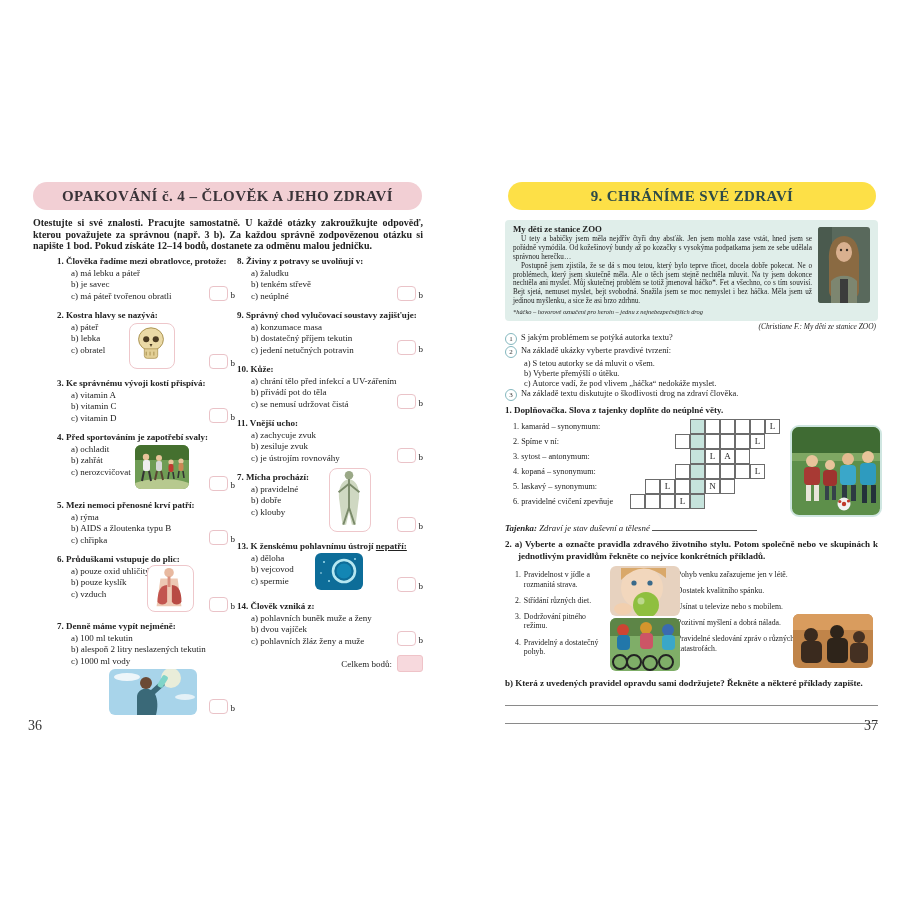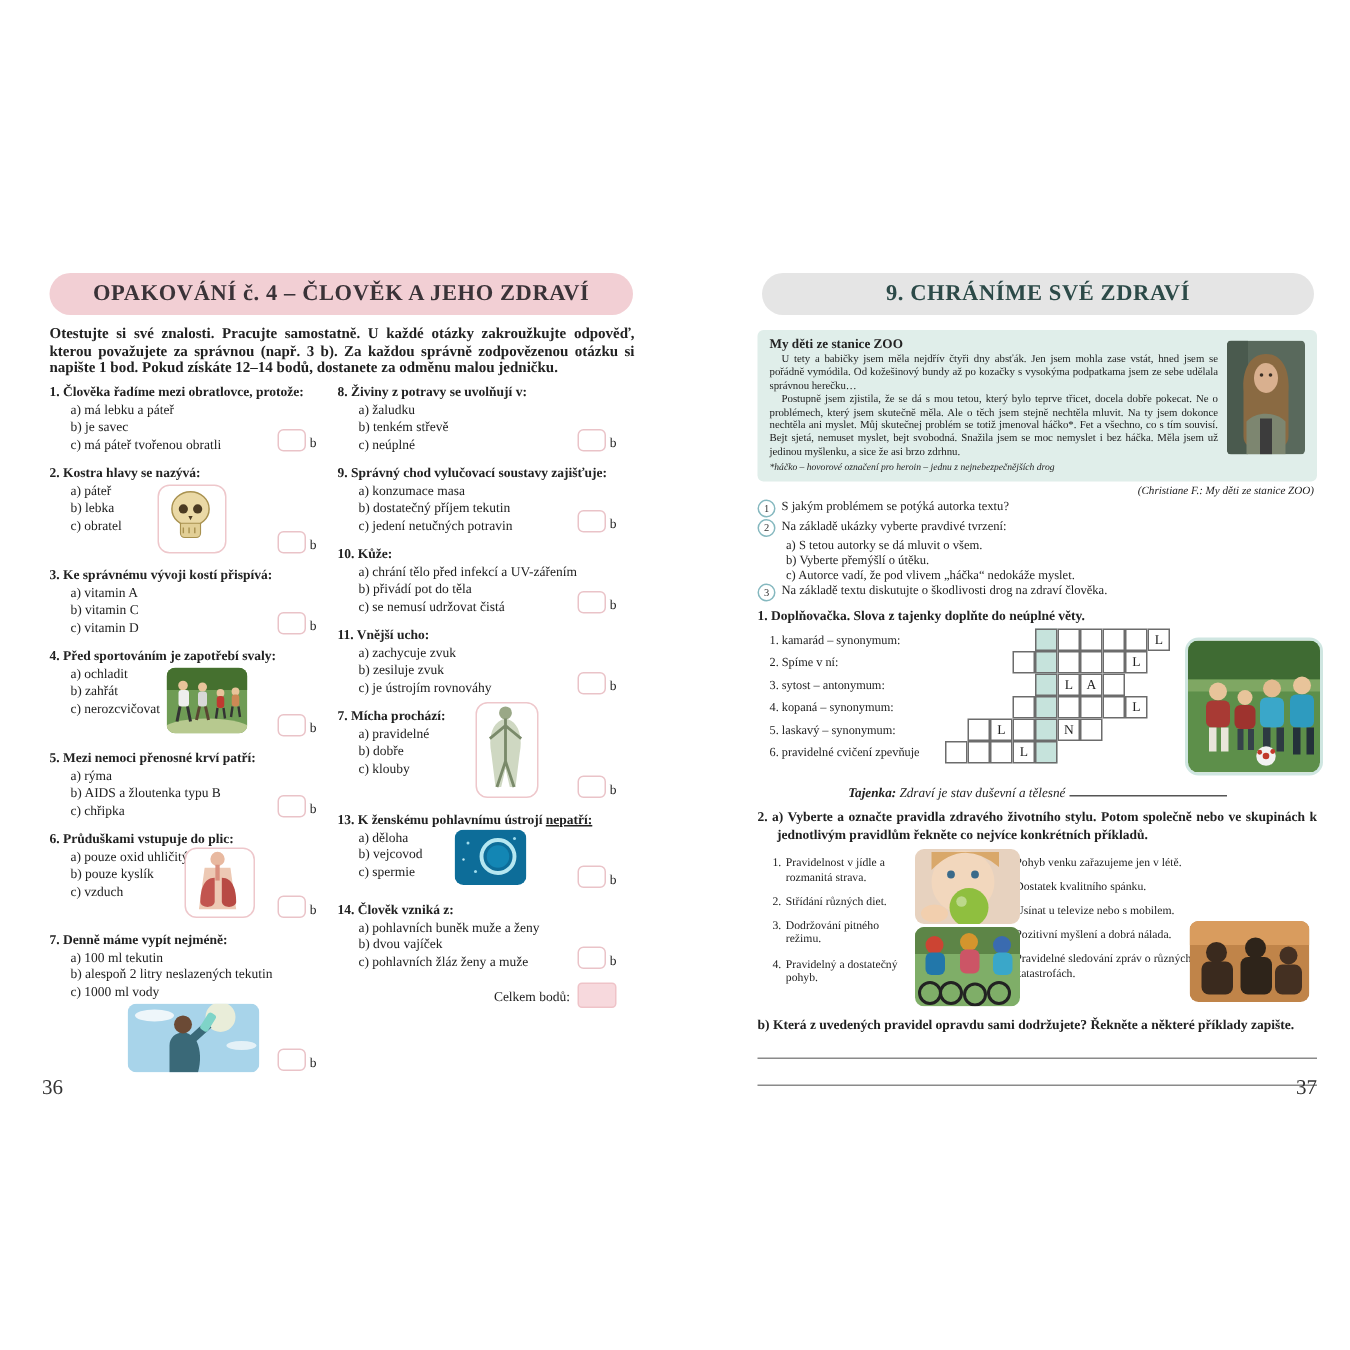--- a/index.html
+++ b/index.html
@@ -4,25 +4,25 @@
 <style>
   html,body{margin:0;padding:0;}
   body{width:900px;height:900px;background:#ffffff;position:relative;
        font-family:"Liberation Serif","DejaVu Serif",serif;color:#222;}
   .page{position:absolute;top:170px;width:425px;height:572px;background:#fff;}
   #left-page{left:20px;}
   #right-page{left:455px;}
   .hdr{position:absolute;height:28px;border-radius:14px;display:flex;align-items:center;justify-content:center;
        font-weight:bold;font-size:15px;letter-spacing:.4px;}
   #left-page .hdr{left:13px;top:12px;width:389px;background:#f2cfd4;color:#3a3338;}
-  #right-page .hdr{left:53px;top:12px;width:368px;background:#e5e5e5;color:#2c4a48;}
+  #right-page .hdr{left:53px;top:12px;width:368px;background:#fde047;color:#2c4a48;}
 
   
   .intro{position:absolute;left:13px;top:47px;width:390px;font-weight:bold;font-size:10px;line-height:11.6px;text-align:justify;}
-  .qcols{position:absolute;left:13px;top:86px;width:392px;display:flex;gap:12px;}
+  .qcols{position:absolute;left:13px;top:86px;width:392px;display:flex;justify-content:flex-end;}
   .qcol{width:180px;}
   .qcol:last-child{width:188px;}
   .q{position:relative;margin-bottom:8px;font-size:9px;line-height:11.5px;}
   .q-title{font-weight:bold;padding-left:14px;text-indent:-14px;}
   .q-opts{padding-left:14px;}
   .ans{position:absolute;right:2px;bottom:1px;display:flex;align-items:flex-end;gap:3px;}
   .ans-box{width:17px;height:13px;background:#fff;border:1px solid #eac3c8;border-radius:4px;display:inline-block;}
   .ans-b{font-size:9px;}
   .qimg{position:absolute;border-radius:6px;overflow:hidden;}
   .qimg-box{border:1px solid #eec7cb;border-radius:8px;background:#fff;}
@@ -48,21 +48,21 @@
   .ex1-title{font-weight:bold;font-size:9px;margin:4px 0 2px 0;}
   .ex1-area{position:relative;height:100px;}
   .clues{position:absolute;left:8px;top:2px;width:118px;font-size:8.2px;}
   .clue{height:15px;line-height:15px;white-space:nowrap;}
   .grid{position:absolute;left:125px;top:2px;width:151px;height:91px;}
   .cell{position:absolute;width:15px;height:15px;box-sizing:border-box;border:1px solid #6c6c6c;background:#fff;
         font-size:9px;line-height:13px;text-align:center;}
   .cell.hl{background:#c6e3dc;}
   .soccer{position:absolute;left:285px;top:8px;width:88px;height:88px;border:2px solid #cfe6e1;border-radius:9px;overflow:hidden;}
   .soccer svg{display:block;}
-  .tajenka{font-size:8.8px;font-style:italic;margin:4px 0 6px 0;text-align:center;}
+  .tajenka{font-size:8.8px;font-style:italic;margin:4px 0 6px 0;}
   .tajenka b{font-weight:bold;}
   .tj-blank{display:inline-block;width:105px;border-bottom:1px solid #555;height:9px;}
   .ex2a{font-weight:bold;font-size:9px;line-height:11.5px;text-align:justify;padding-left:13px;text-indent:-13px;margin-bottom:6px;}
   .rules-area{position:relative;height:108px;}
   .rules{position:absolute;top:2px;font-size:7.8px;line-height:9.6px;}
   .rules1{left:10px;width:95px;}
   .rules2{left:163px;width:130px;}
   .rule{display:flex;gap:3px;margin-bottom:6.5px;}
   .rule-num{flex:none;}
   .photo{position:absolute;border-radius:6px;overflow:hidden;}

